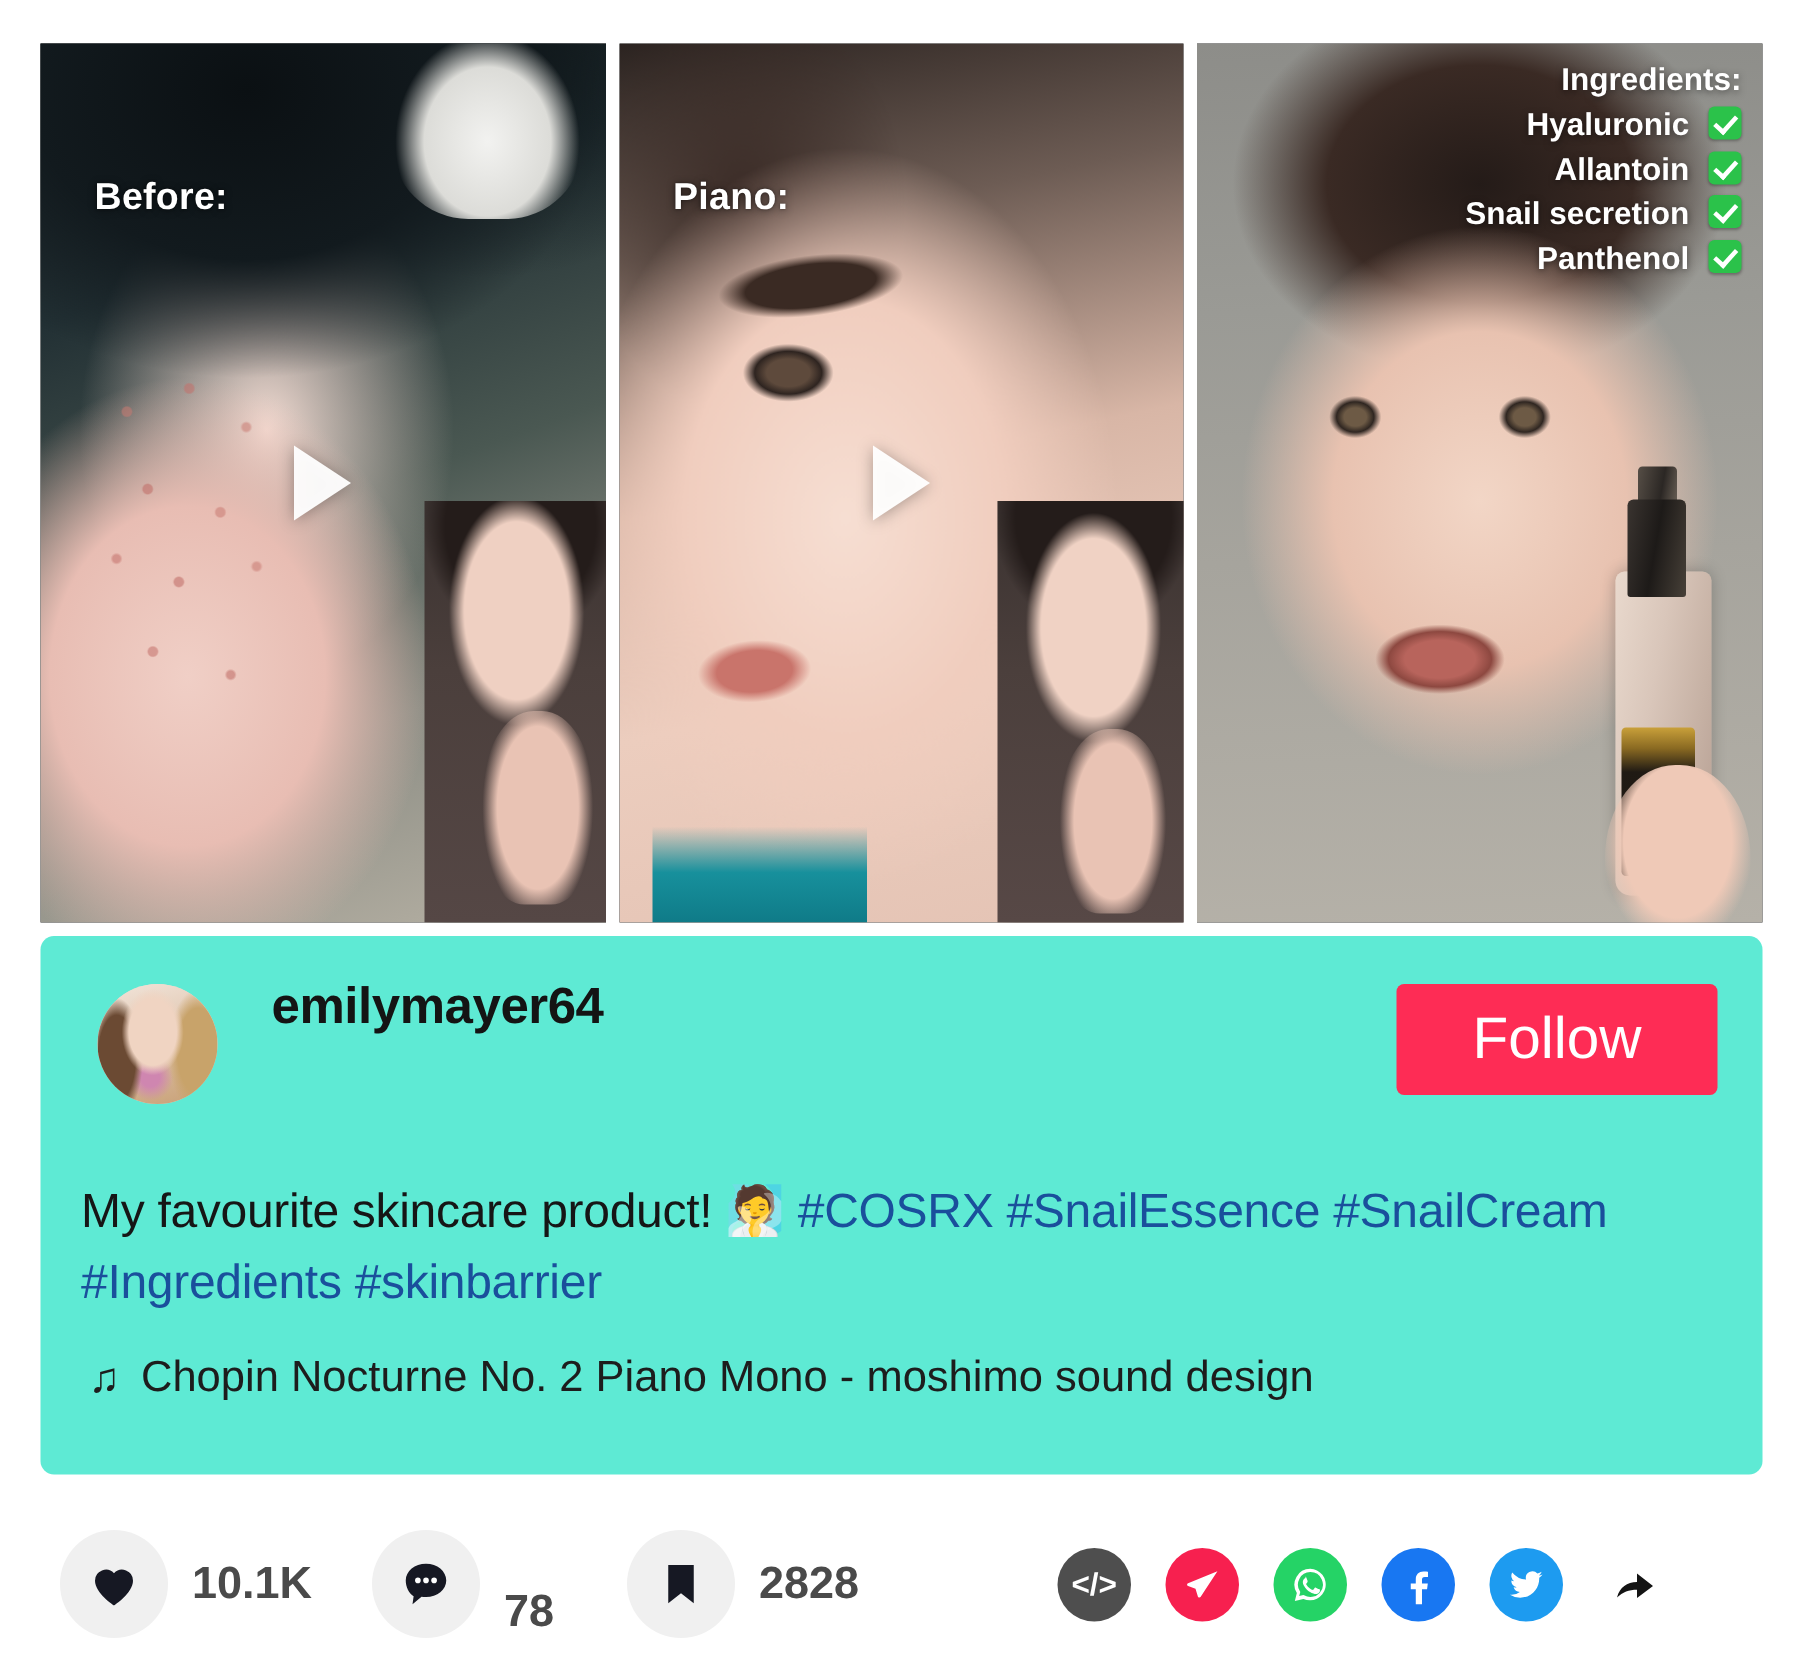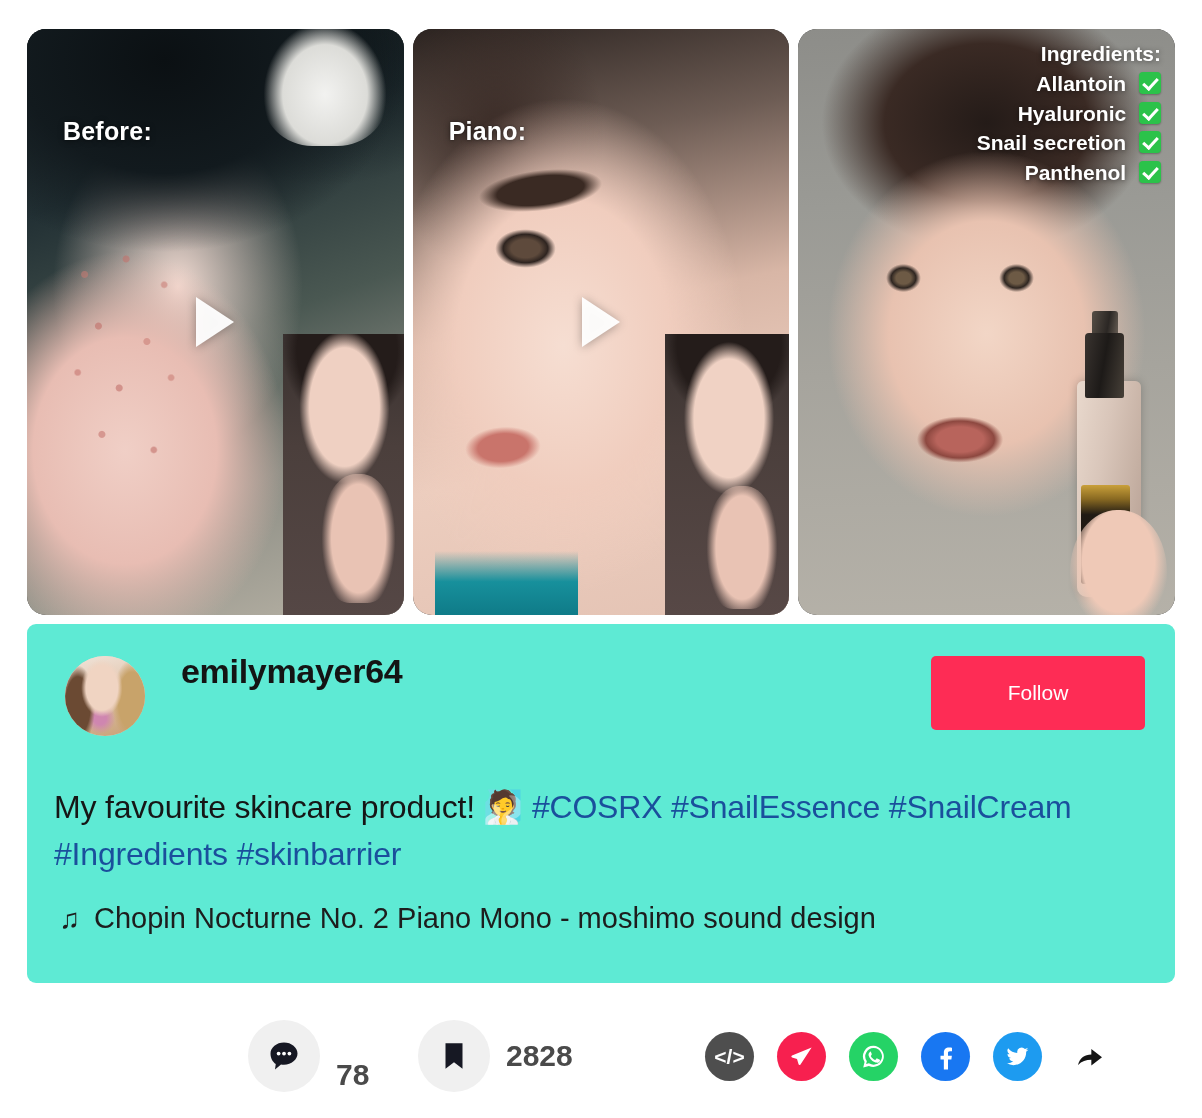--- a/index.html
+++ b/index.html
@@ -12,21 +12,21 @@
   .page { position: relative; width: 1202px; height: 1118px; background:#fff; }
 
   
   .panels {
     position: absolute; left: 27px; top: 29px;
     width: 1148px; height: 586px;
     display: flex; gap: 9px;
   }
   .panel {
     position: relative; flex: 1 1 0;
-    overflow: hidden; background: #2a2a2a; border-radius: 19px;
+    overflow: hidden; background: #2a2a2a;
   }
   .panel-media { position: absolute; inset: 0; }
 
   
   .p1-bg {
     position:absolute; inset:0;
     background:
       radial-gradient(ellipse 58% 46% at 26% 72%, #f0cfc6 0%, #e8bdb3 42%, rgba(220,170,160,0) 74%),
       radial-gradient(ellipse 46% 40% at 40% 44%, #f3dcd3 0%, rgba(240,205,195,0) 72%),
       linear-gradient(160deg, #1b2326 0%, #223034 26%, #4a5852 52%, #8d8e85 74%, #b9b3a6 100%);
@@ -226,21 +226,21 @@
   .uhandle {
     position:absolute; left:116px; top:46px;
     font-size:26px; font-weight:400; color:#232323;
   }
   .follow-btn {
     position:absolute; right:0; top:4px;
     width:214px; height:74px;
     background:#fe2c55; color:#ffffff;
     border:none; border-radius:5px;
     font-family:"Liberation Sans", sans-serif;
-    font-size:21px; font-weight:500; cursor:pointer;
+    font-size:39px; font-weight:500; cursor:pointer;
   }
   .caption {
     position:absolute; left:27px; top:160px; right:60px;
     font-size:32px; line-height:1.48; color:#161616;
     letter-spacing:-.2px;
   }
   .tag { color:#1a4f9c; }
   .music {
     position:absolute; left:32px; top:278px;
     font-size:29px; color:#1d1d1d;
@@ -320,25 +320,25 @@
         <div class="p3-bottle">
           <div class="p3-bottle-nozzle"></div>
           <div class="p3-bottle-cap"></div>
           <div class="p3-bottle-label"></div>
         </div>
         <div class="p3-hand"></div>
       </div>
       <div class="ingredients">
         <div class="ing-row">Ingredients:</div>
         <div class="ing-row">
-          <span>Allantoin</span>
+          <span>Hyaluronic</span>
           <span class="ing-check"></span>
         </div>
         <div class="ing-row">
-          <span>Hyaluronic</span>
+          <span>Allantoin</span>
           <span class="ing-check"></span>
         </div>
         <div class="ing-row">
           <span>Snail secretion</span>
           <span class="ing-check"></span>
         </div>
         <div class="ing-row">
           <span>Panthenol</span>
           <span class="ing-check"></span>
         </div>
@@ -364,20 +364,28 @@
     </div>
 
     <div class="music">
       <span class="music-note">♫</span>
       <span>Chopin Nocturne No. 2 Piano Mono - moshimo sound design</span>
     </div>
   </div>
 
   <div class="actions">
 
+    <div class="stat" style="left:40px;">
+      <span class="stat-ic">
+        <svg width="38" height="38" viewBox="0 0 24 24" aria-hidden="true">
+          <path fill="#161823" d="M12 21s-8-5.2-8-10.4A4.6 4.6 0 0 1 12 7.5 4.6 4.6 0 0 1 20 10.6C20 15.8 12 21 12 21z"></path>
+        </svg>
+      </span>
+      <span class="stat-val">10.1K</span>
+    </div>
 
     <div class="stat" style="left:248px;align-items:flex-end;">
       <span class="stat-ic">
         <svg width="36" height="36" viewBox="0 0 24 24" aria-hidden="true">
           <path fill="#161823" d="M12 3c5 0 9 3.3 9 7.4 0 4.1-4 7.4-9 7.4-.7 0-1.4-.06-2-.18L6 21l.5-3.6C4.4 16 3 13.4 3 10.4 3 6.3 7 3 12 3z"></path>
           <circle cx="8.4" cy="10.4" r="1.25" fill="#fff"></circle>
           <circle cx="12" cy="10.4" r="1.25" fill="#fff"></circle>
           <circle cx="15.6" cy="10.4" r="1.25" fill="#fff"></circle>
         </svg>
       </span>

